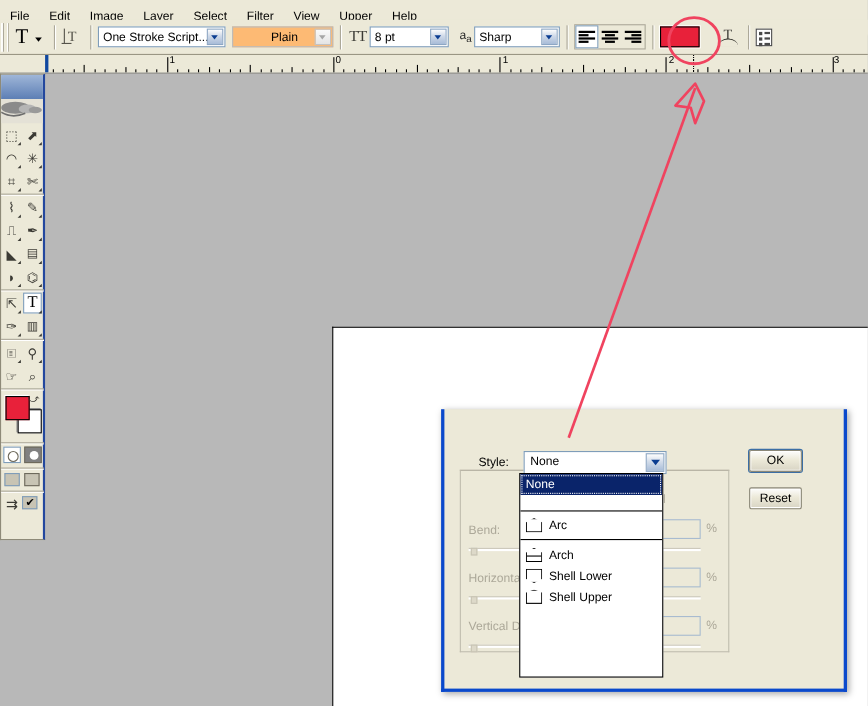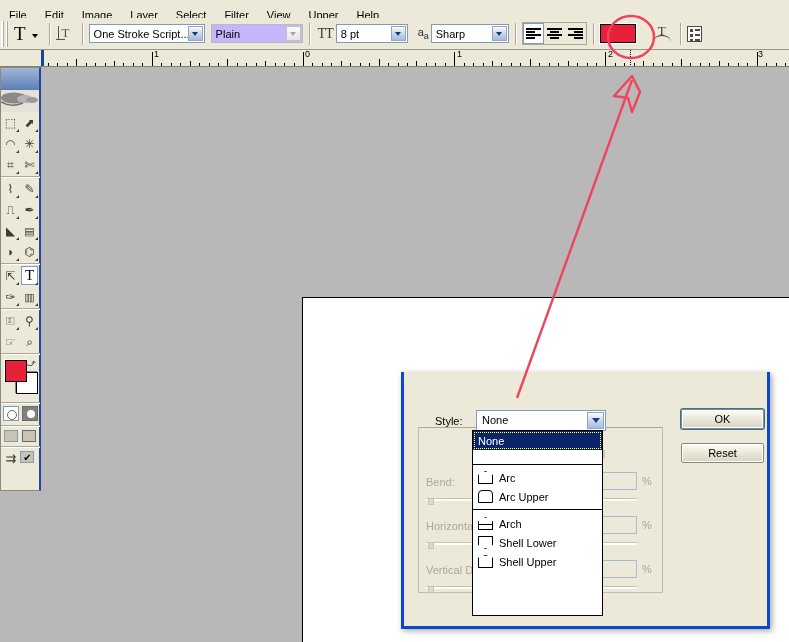--- a/index.html
+++ b/index.html
@@ -45,21 +45,21 @@
     height:19px; border:1px solid #7f9db9; background:#fff; display:flex; align-items:center;
     position:relative; padding-left:4px;
   }
   .combo .txt { font-size:11px; color:#000; white-space:nowrap; overflow:hidden; }
   .combo .btn {
     position:absolute; right:1px; top:1px; width:15px; height:15px;
     background:linear-gradient(#fdfdfd,#cfd9e8 45%, #a8bcd8);
     border:1px solid #8ea7c4; display:flex; align-items:center; justify-content:center;
   }
   .combo .btn i { width:0;height:0;border-left:3.5px solid transparent;border-right:3.5px solid transparent;border-top:4px solid #0b3d91;}
-  .combo.disabled { background:#c4b5fd; border-color:#b8bcbf;}
+  .combo.disabled { background:#fdba74; border-color:#b8bcbf;justify-content:center;}
   .combo.disabled .btn { background:linear-gradient(#fafafa,#e4e4e4); border-color:#c3c3c3;}
   .combo.disabled .btn i { border-top-color:#a6a6a6;}
 
   .size-ico { font-family:"Liberation Serif",serif; font-size:14px; color:#3b3a34; padding:0 3px 0 2px; letter-spacing:-1px;}
   .aa-ico { font-size:11px; color:#2b2b2b; padding:0 3px 0 2px; position:relative; width:15px;}
   .aa-ico b{ font-weight:normal; font-size:11px;}
   .aa-ico sub{ font-size:9px; }
 
   .align-group { display:flex; border:1px solid #aca899; background:#ece9d8; height:23px; align-items:center;}
   .align-btn { width:21px; height:21px; display:flex; flex-direction:column; justify-content:center; align-items:center; gap:1.5px;}
@@ -149,21 +149,21 @@
   #dlg-body { position:relative; height:231px; }
   .groupbox { position:absolute; border:1px solid #c0bdae; border-top-color:#aca899; }
   .lbl { position:absolute; font-size:11px; }
   .lbl.dis { color:#aca899; }
   .field-dis { position:absolute; height:18px; border:1px solid #a8bbd0; background:#ece9d8;}
   .slider-dis { position:absolute; height:3px; background:#fff; border-top:1px solid #c8c4b4; }
   .slider-dis:before { content:""; position:absolute; left:2px; top:-1px; width:4px; height:5px; background:#ddd9c9; border:1px solid #c8c4b4;}
   .pct { position:absolute; font-size:11px; color:#aca899;}
 
   .dbtn {
-    position:absolute; width:83px; height:20px; font-size:11px; color:#000;
+    position:absolute; width:48px; height:20px; font-size:11px; color:#000;
     background:linear-gradient(#fdfdfd,#ece9d8 45%,#d8d4c4);
     border:1px solid #8b8878; border-radius:2px;
     display:flex; align-items:center; justify-content:center;
     box-shadow: inset 0 0 0 1px #fff;
   }
   .dbtn.default { box-shadow: inset 0 0 0 1px #fff, 0 0 0 1px #3b6ea5; }
 
   
   #style-label { position:absolute; left:31px; top:43px; font-size:11px; color:#000;}
   #style-combo {
@@ -595,26 +595,20 @@
       <span style="margin-left: 0px;">None</span>
     </div>
     <div class="dd-gap"></div>
     <div class="dd-sep"></div>
     <div class="dd-item">
       <span class="wicon w-arc">
         <i></i>
       </span>
       <span>Arc</span>
     </div>
-    <div class="dd-item">
-      <span class="wicon w-arcup">
-        <i></i>
-      </span>
-      <span>Arc Upper</span>
-    </div>
     <div class="dd-sep" style="margin: 3px 0px 4px;"></div>
     <div class="dd-item">
       <span class="wicon w-arch">
         <i></i>
       </span>
       <span>Arch</span>
     </div>
     <div class="dd-item">
       <span class="wicon w-shelllow">
         <i></i>

